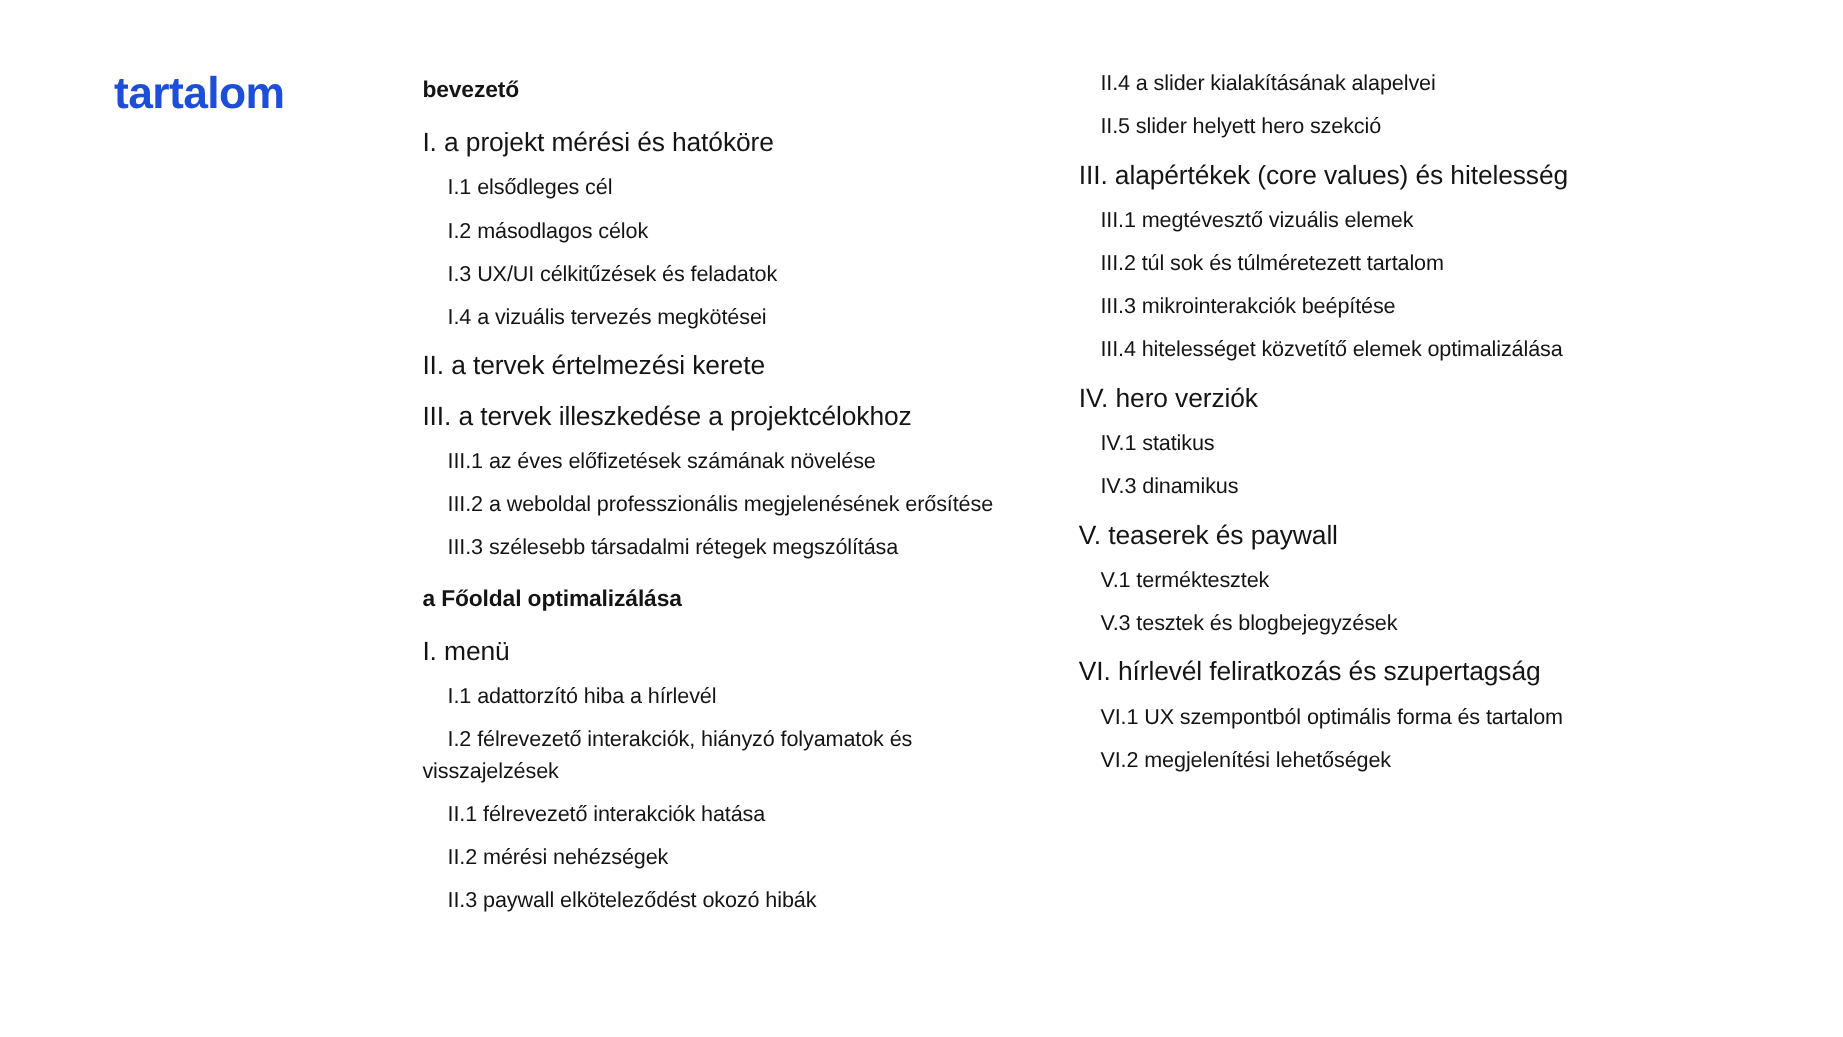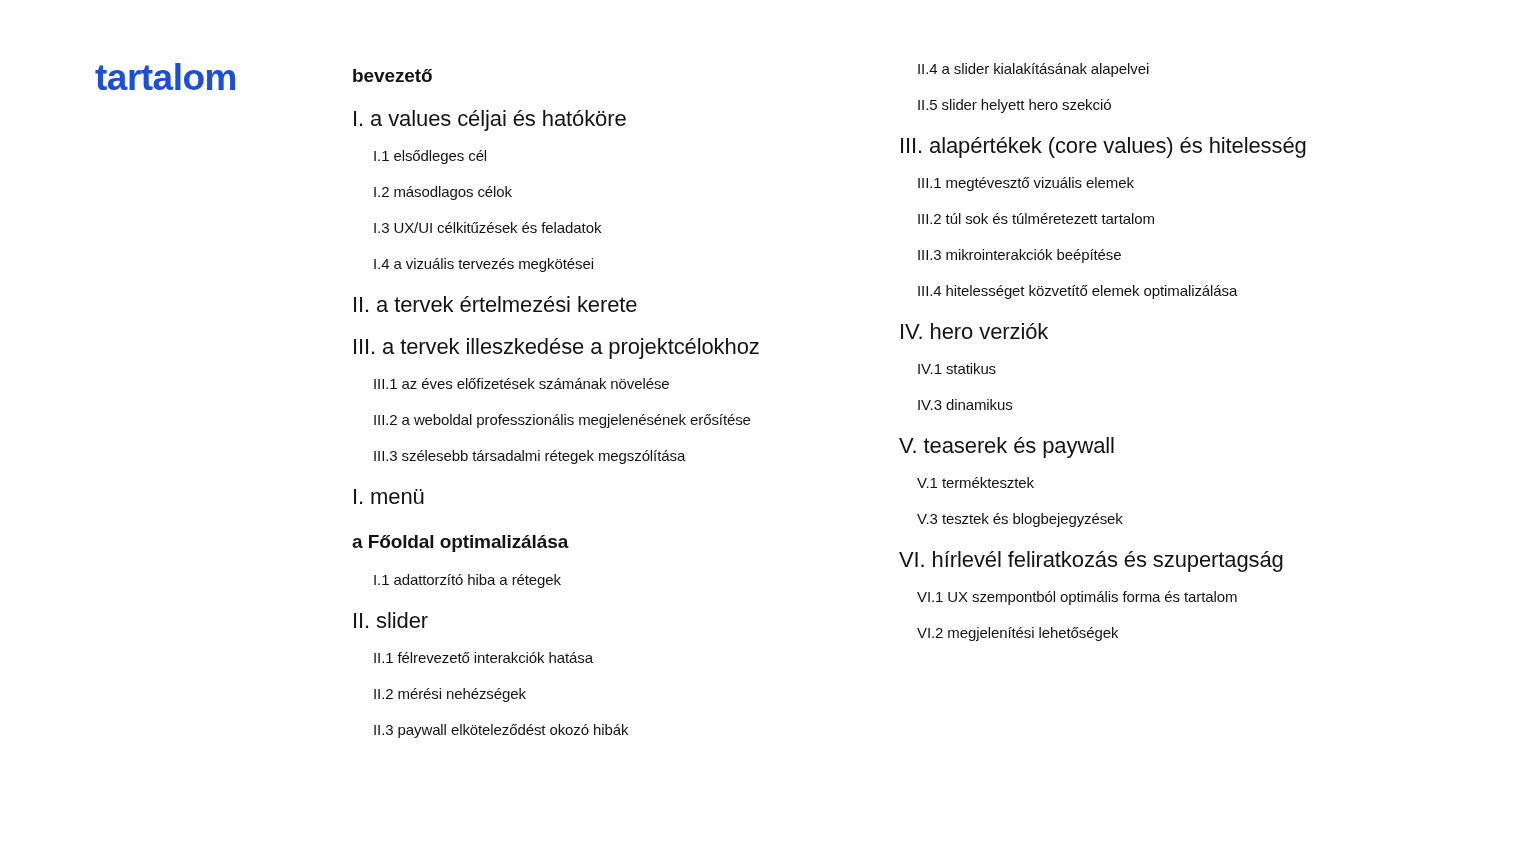--- a/index.html
+++ b/index.html
@@ -51,51 +51,51 @@
     font-weight: 700;
     margin: 5px 0 9px 0;
   }
   .entry.item1 {
     font-size: 22px;
     line-height: 30px;
     font-weight: 400;
     margin: 3px 0 9px 0;
   }
   .entry.item2 {
-    font-size: 15px;
+    font-size: 18px;
     line-height: 26px;
     font-weight: 400;
     margin: 0 0 10px 0;
     text-indent: 21px;
   }
   .toc-col-2 .entry.item2 {
     text-indent: 18px;
   }
 </style>
 </head>
 <body>
 
 <h1 class="page-title">tartalom</h1>
 
 <div class="toc-col toc-col-1">
     <p class="entry heading">bevezető</p>
-    <p class="entry item1">I. a values céljai és hatóköre</p>
+    <p class="entry item1">I. a projekt mérési és hatóköre</p>
     <p class="entry item2">I.1 elsődleges cél</p>
     <p class="entry item2">I.2 másodlagos célok</p>
     <p class="entry item2">I.3 UX/UI célkitűzések és feladatok</p>
     <p class="entry item2">I.4 a vizuális tervezés megkötései</p>
     <p class="entry item1">II. a tervek értelmezési kerete</p>
     <p class="entry item1">III. a tervek illeszkedése a projektcélokhoz</p>
     <p class="entry item2">III.1 az éves előfizetések számának növelése</p>
     <p class="entry item2">III.2 a weboldal professzionális megjelenésének erősítése</p>
     <p class="entry item2">III.3 szélesebb társadalmi rétegek megszólítása</p>
+    <p class="entry heading">a Főoldal optimalizálása</p>
     <p class="entry item1">I. menü</p>
-    <p class="entry heading">a Főoldal optimalizálása</p>
-    <p class="entry item2">I.1 adattorzító hiba a rétegek</p>
-    <p class="entry item1">II. slider</p>
+    <p class="entry item2">I.1 adattorzító hiba a hírlevél</p>
+    <p class="entry item2">I.2 félrevezető interakciók, hiányzó folyamatok és visszajelzések</p>
     <p class="entry item2">II.1 félrevezető interakciók hatása</p>
     <p class="entry item2">II.2 mérési nehézségek</p>
     <p class="entry item2">II.3 paywall elköteleződést okozó hibák</p>
   </div>
 
 <div class="toc-col toc-col-2">
     <p class="entry item2">II.4 a slider kialakításának alapelvei</p>
     <p class="entry item2">II.5 slider helyett hero szekció</p>
     <p class="entry item1">III. alapértékek (core values) és hitelesség</p>
     <p class="entry item2">III.1 megtévesztő vizuális elemek</p>

